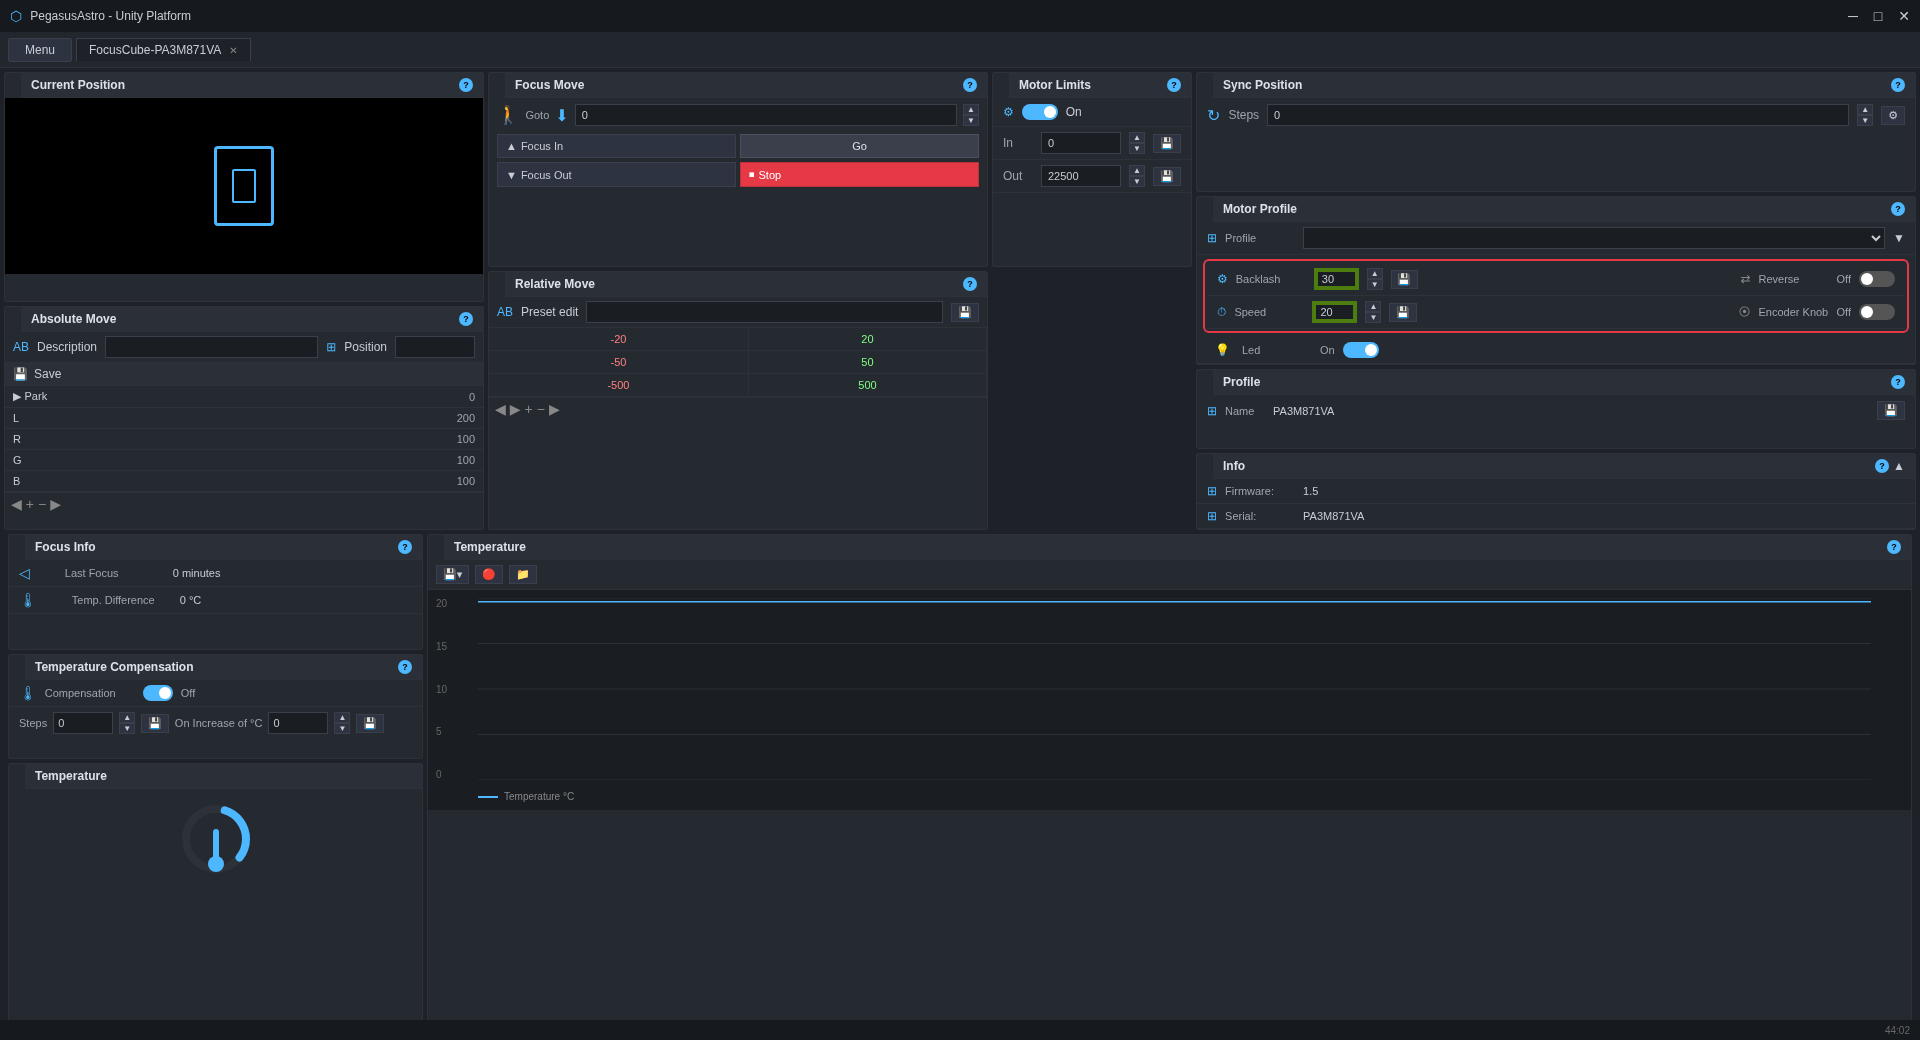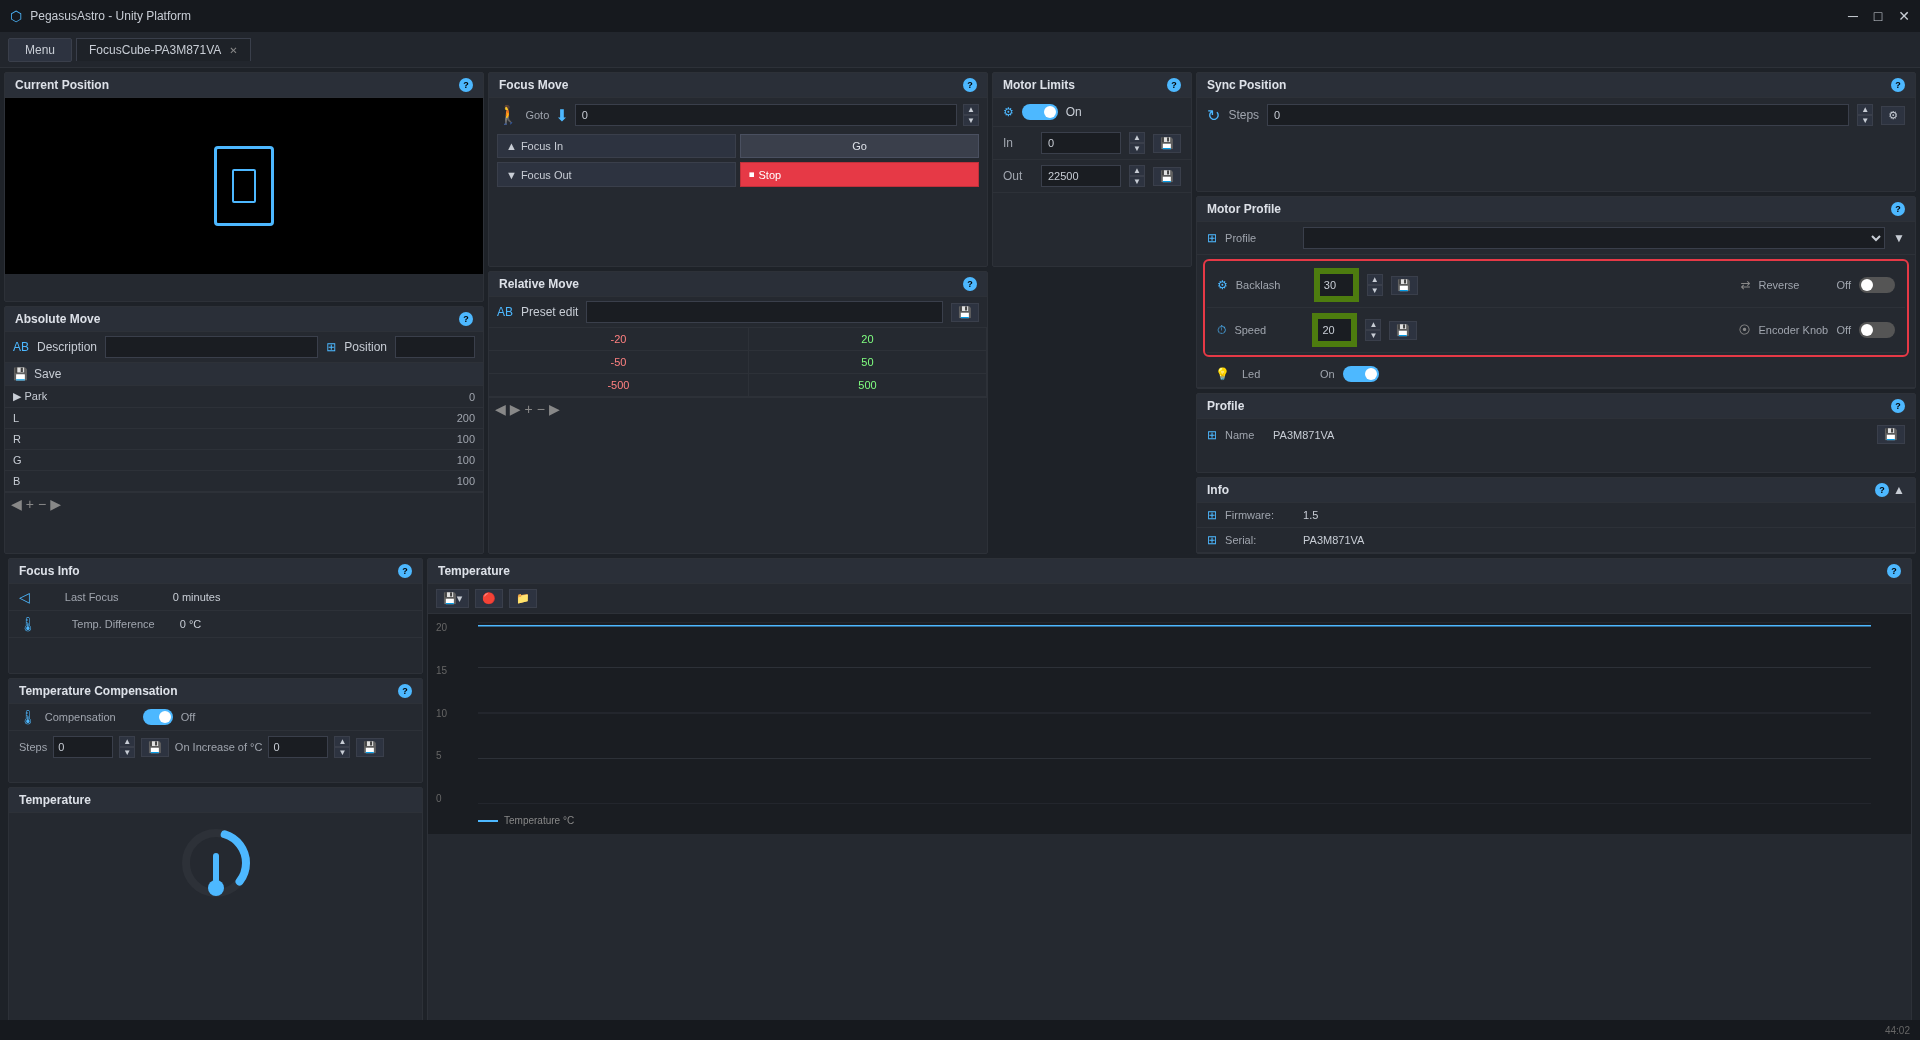--- a/index.html
+++ b/index.html
@@ -76,20 +76,21 @@
     .panel-header {
       background: #2a2f38;
       padding: 5px 10px;
       display: flex;
       align-items: center;
       justify-content: space-between;
       border-bottom: 1px solid #2d3138;
       font-size: 12px;
       font-weight: 600;
       color: #dde1e8;
+      margin-left: 16px;
     }
     .panel-header-icon {
       color: #4db8ff;
       font-size: 11px;
     }
 
     
     .left-col {
       display: flex;
       flex-direction: column;
@@ -365,25 +366,25 @@
       border: 1px solid #3a3f4b;
       color: #c8cdd5;
       padding: 2px 6px;
       font-size: 11px;
       height: 22px;
       flex: 1;
       outline: none;
     }
     .profile-value-input {
       background: #1a1d22;
-      border: 6px solid #4d7c0f;
+      border: 4px solid #4d7c0f;
       color: #c8cdd5;
       padding: 2px 4px;
       font-size: 11px;
-      height: 34px;
+      height: 22px;
       width: 45px;
       outline: none;
     }
     .status-val { color: #a0a5ae; font-size: 11px; text-align: center; }
 
     
     .profile-section-panel {
       height: 80px;
     }
     .profile-name-row {

